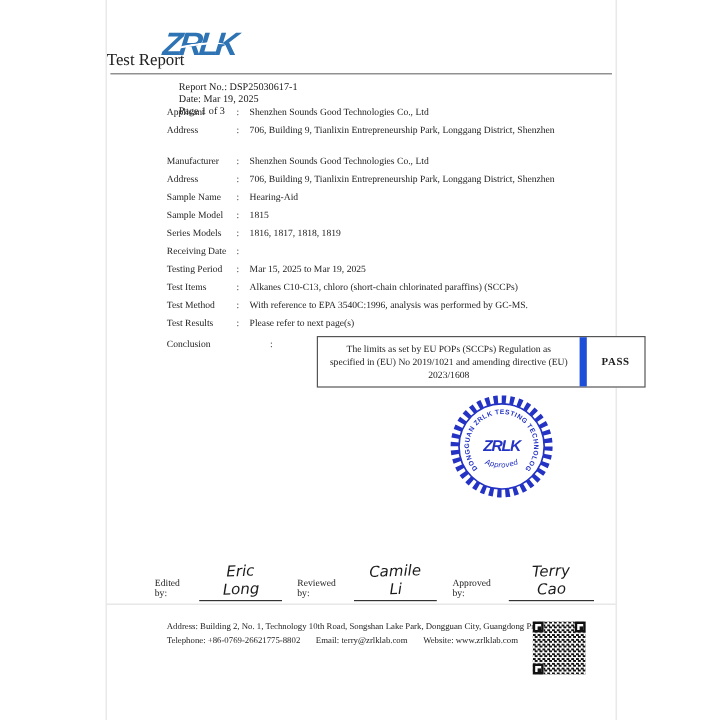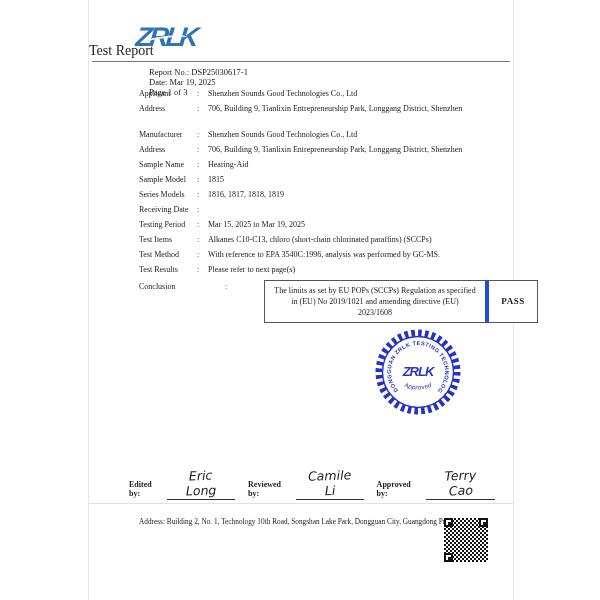--- a/index.html
+++ b/index.html
@@ -20,29 +20,29 @@
   
   .info{position:absolute;left:50px;right:18px;top:86px;font-size:8px;}
   .row{display:flex;line-height:15px;white-space:nowrap;}
   .row .lbl{width:58px;flex:none;}
   .row .colon{width:11px;flex:none;text-align:left;}
   .row .val{flex:1;overflow:visible;}
   .row.gap{margin-top:11px;}
   .row.conclusion{white-space:normal;align-items:flex-start;margin-top:2px;gap:28px;}
   .cbox{flex:none;width:272px;border:1px solid #555;display:flex;margin-top:1px;background:#fff;}
   .cbox .stmt{flex:1;padding:4px 9px;text-align:center;font-size:8px;line-height:11px;}
-  .cbox .pass{width:48px;flex:none;border-left:4px solid #1d4ed8;display:flex;align-items:center;
+  .cbox .pass{width:48px;flex:none;border-left:6px solid #1d4ed8;display:flex;align-items:center;
     justify-content:center;font-weight:bold;font-size:9px;letter-spacing:.5px;text-align:center;}
   
   .stamp{position:absolute;left:286px;top:329px;width:86px;height:86px;}
   
   .sigs{position:absolute;left:40px;right:18px;top:468px;display:flex;justify-content:center;
     gap:13px;align-items:flex-end;}
   .sig{display:flex;align-items:flex-end;gap:5px;}
-  .sig .slbl{font-size:8px;font-weight:bold;padding-bottom:2px;}
+  .sig .slbl{font-size:8px;font-weight:normal;padding-bottom:2px;}
   .sig .sline{border-bottom:1px solid #333;padding:0 7px 0 7px;min-width:52px;text-align:center;}
   .sig .sname{font-family:"DejaVu Sans",sans-serif;font-style:italic;font-size:12.5px;
     display:inline-block;transform:rotate(-2deg);color:#1b1b1b;}
   
   .footer-rule{position:absolute;left:0;right:0;top:503px;border-top:1px solid #e2e2e2;}
   .footer{position:absolute;left:50px;right:86px;top:516px;}
   .company{font-size:9.5px;font-weight:bold;margin-bottom:8px;}
   .fline{font-size:7.3px;line-height:12px;white-space:nowrap;}
   .fcontact{display:flex;gap:13px;}
   .qr{position:absolute;right:25px;top:518px;width:44px;height:44px;
@@ -167,20 +167,25 @@
     </div>
     <div class="sig">
       <span class="slbl">Approved by:</span>
       <span class="sline"><span class="sname">Terry Cao</span></span>
     </div>
   </div>
 
   <div class="footer-rule"></div>
   <div class="footer">
     <div class="fline">Address: Building 2, No. 1, Technology 10th Road, Songshan Lake Park, Dongguan City, Guangdong Province.</div>
+    <div class="fline fcontact">
+      <span>Telephone: +86-0769-26621775-8802</span>
+      <span>Email: terry@zrlklab.com</span>
+      <span>Website: www.zrlklab.com</span>
+    </div>
   </div>
   <div class="qr">
     <i class="fp tl"></i>
     <i class="fp tr"></i>
     <i class="fp bl"></i>
   </div>
 
 </div>
 
 </body></html>

